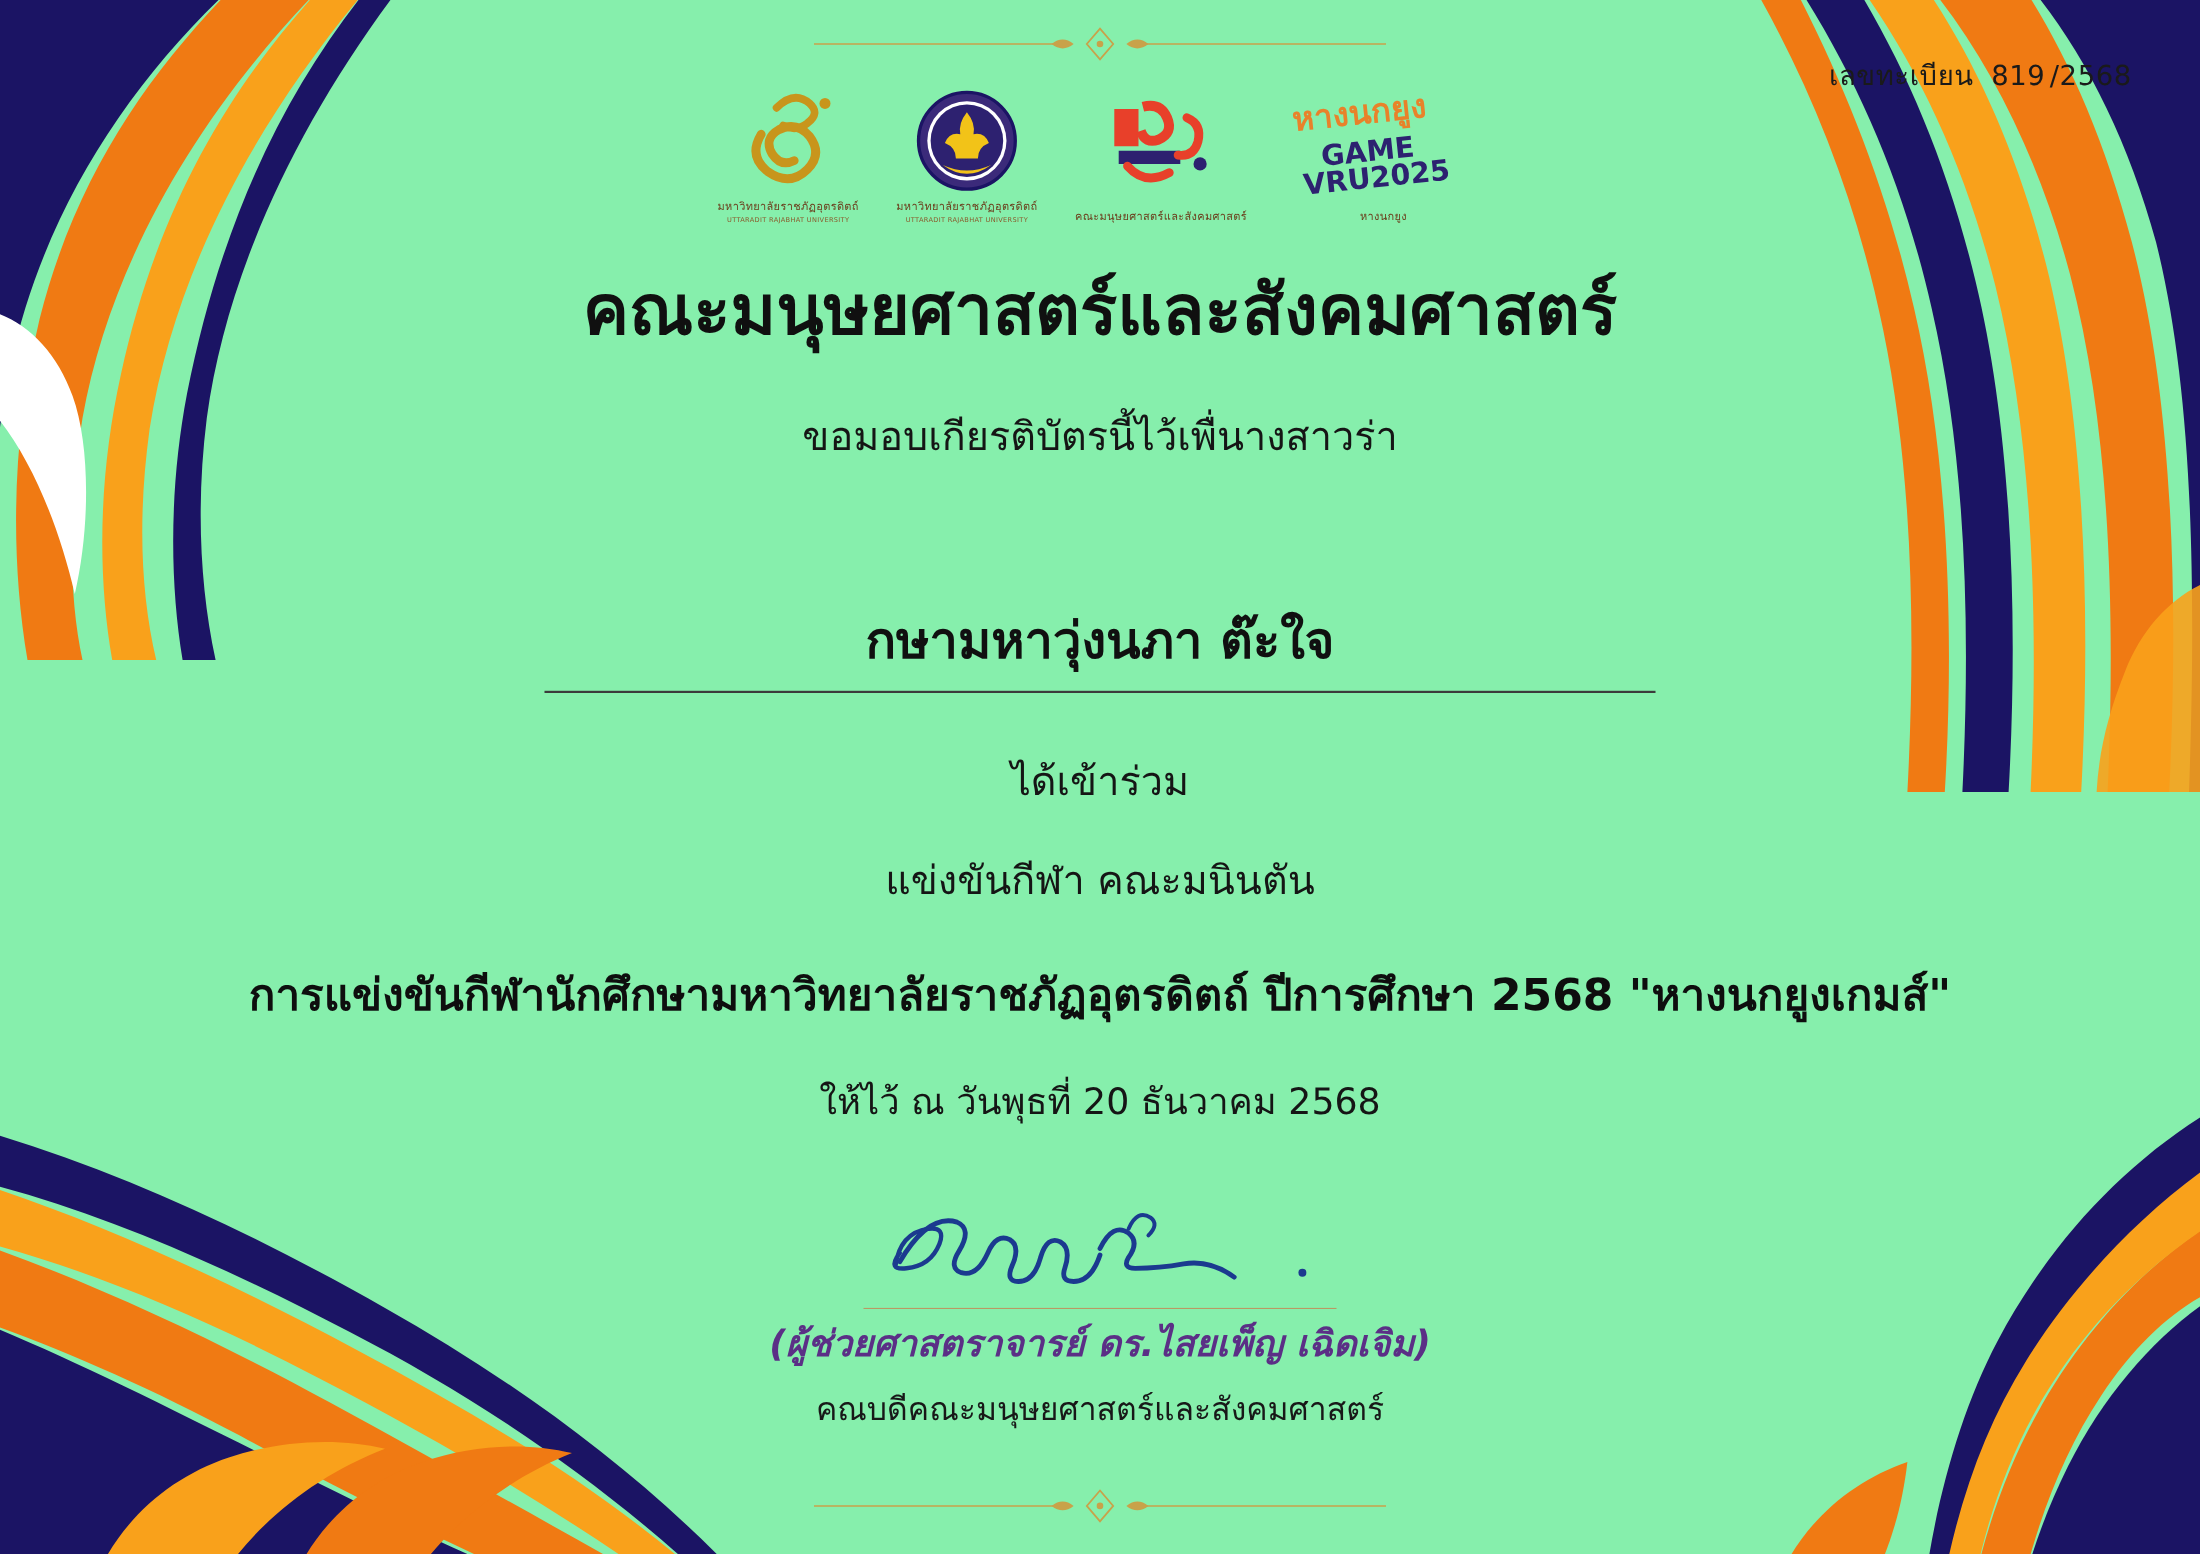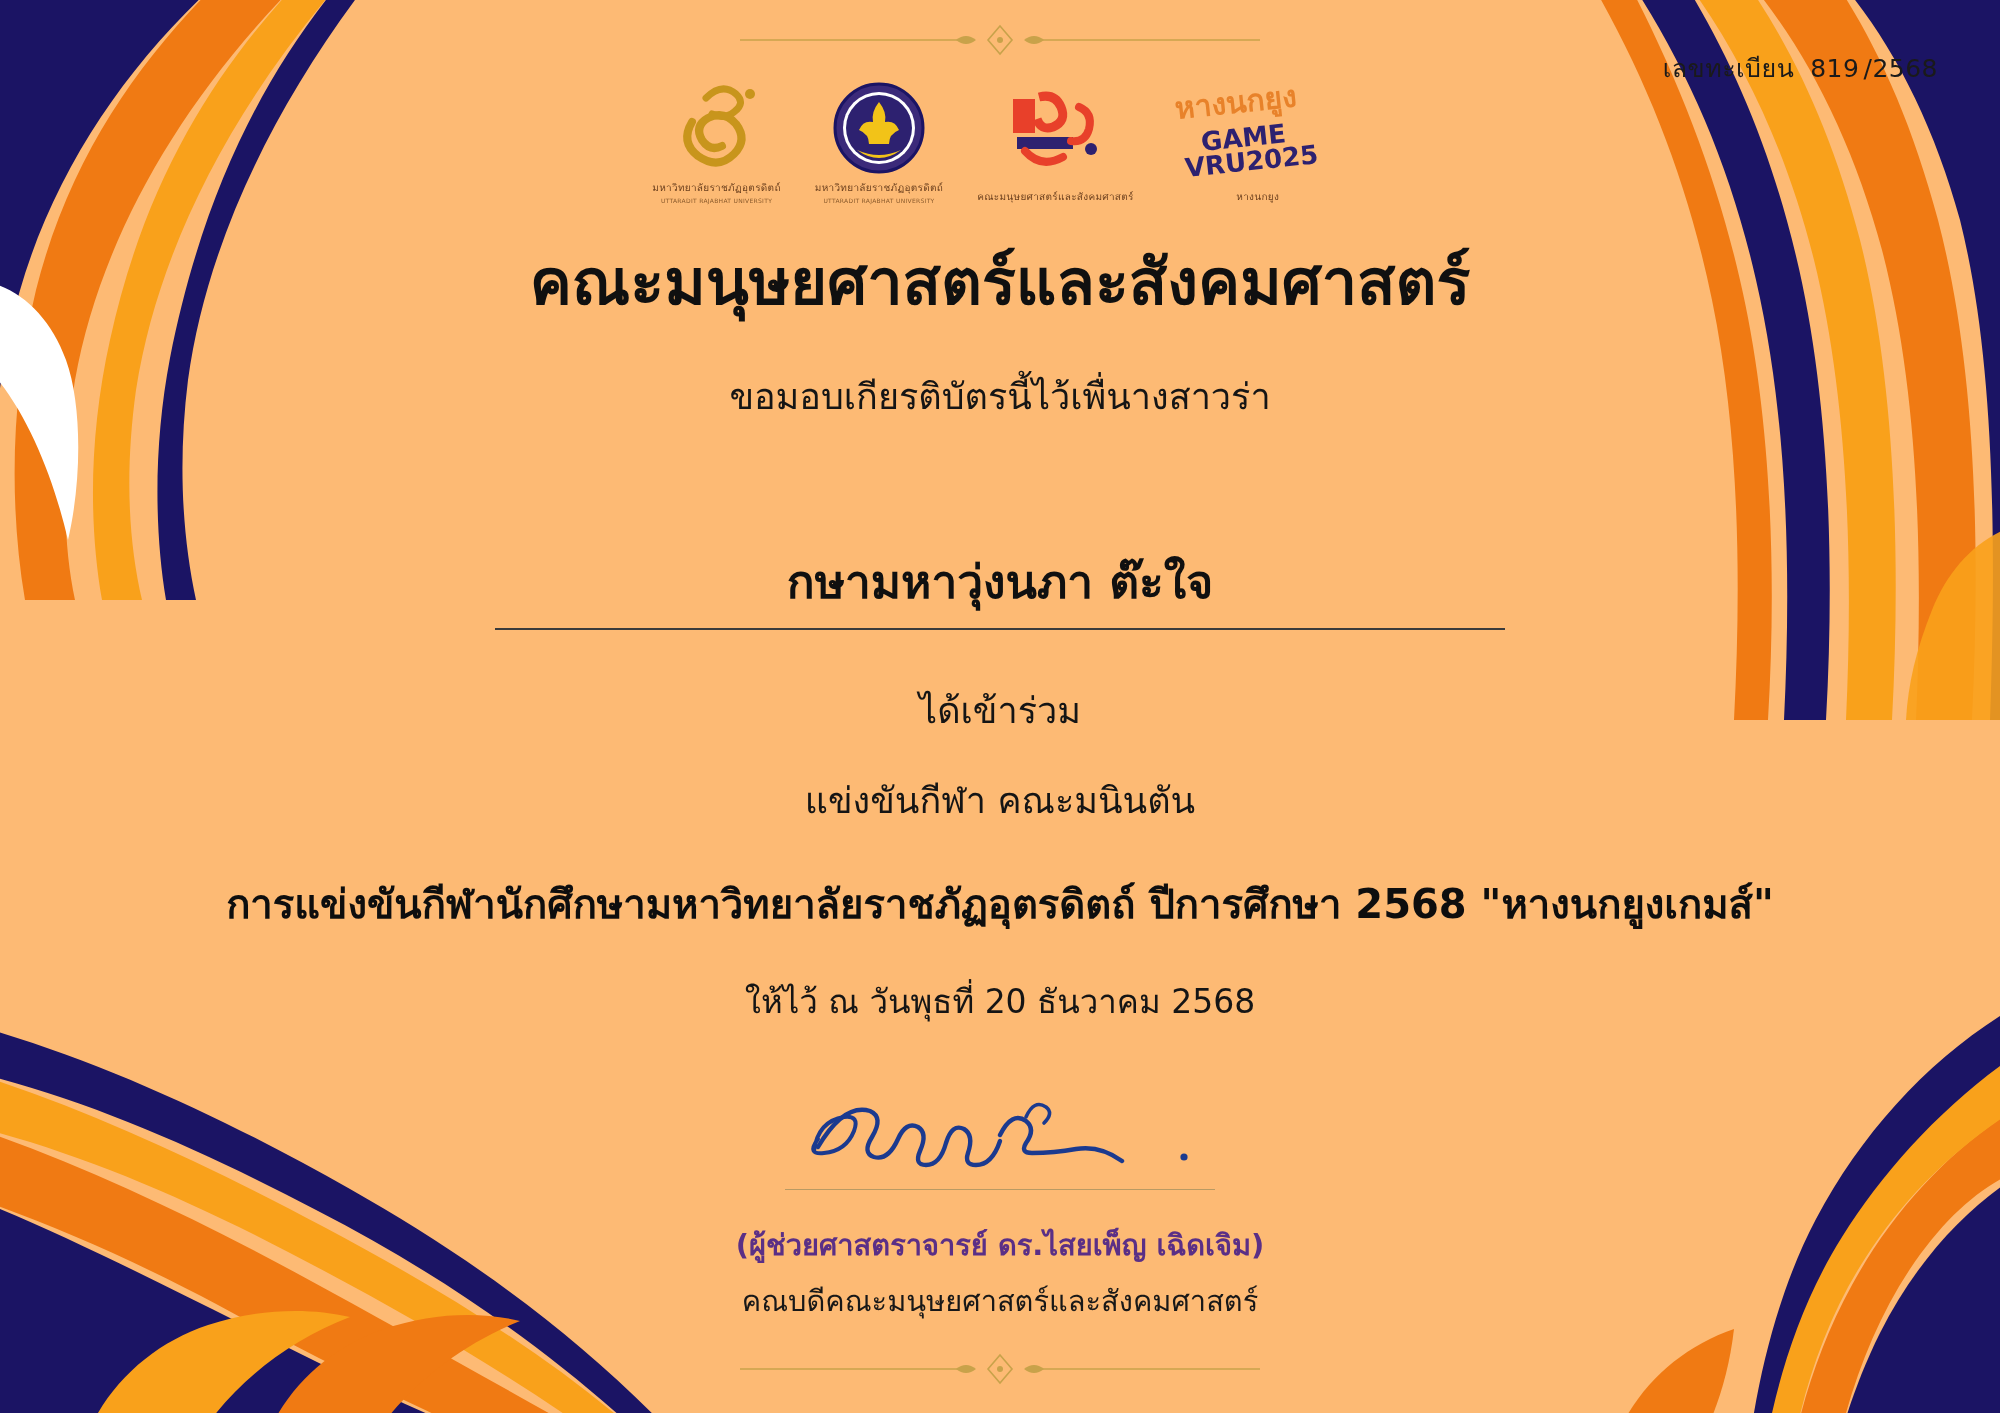--- a/index.html
+++ b/index.html
@@ -11,21 +11,21 @@
     width: 2000px;
     height: 1413px;
     font-family: "DejaVu Sans", "Liberation Sans", sans-serif;
     overflow: hidden;
     position: relative;
   }
 
   .certificate {
     position: absolute;
     inset: 0;
-    background: #fdba74;
+    background: #86efac;
     overflow: hidden;
   }
 
   
   .corner-art {
     position: absolute;
     pointer-events: none;
   }
   .corner-tl { top: -20px; left: -30px; width: 420px; height: 620px; }
   .corner-tr { top: -40px; right: -40px; width: 520px; height: 760px; }
@@ -181,24 +181,25 @@
     align-items: flex-end;
     justify-content: center;
   }
   .sig-rule {
     width: 430px;
     height: 1px;
     background: #b99a63;
     margin: 6px auto 0;
   }
   .signer-name {
-    margin-top: 32px;
-    font-size: 29px;
+    margin-top: 5px;
+    font-size: 33px;
     font-weight: bold;
     color: #5b2f86;
+    font-style: italic;
   }
   .signer-role {
     margin-top: 10px;
     font-size: 29px;
     color: #181818;
   }
 </style>
 </head>
 <body>
 

